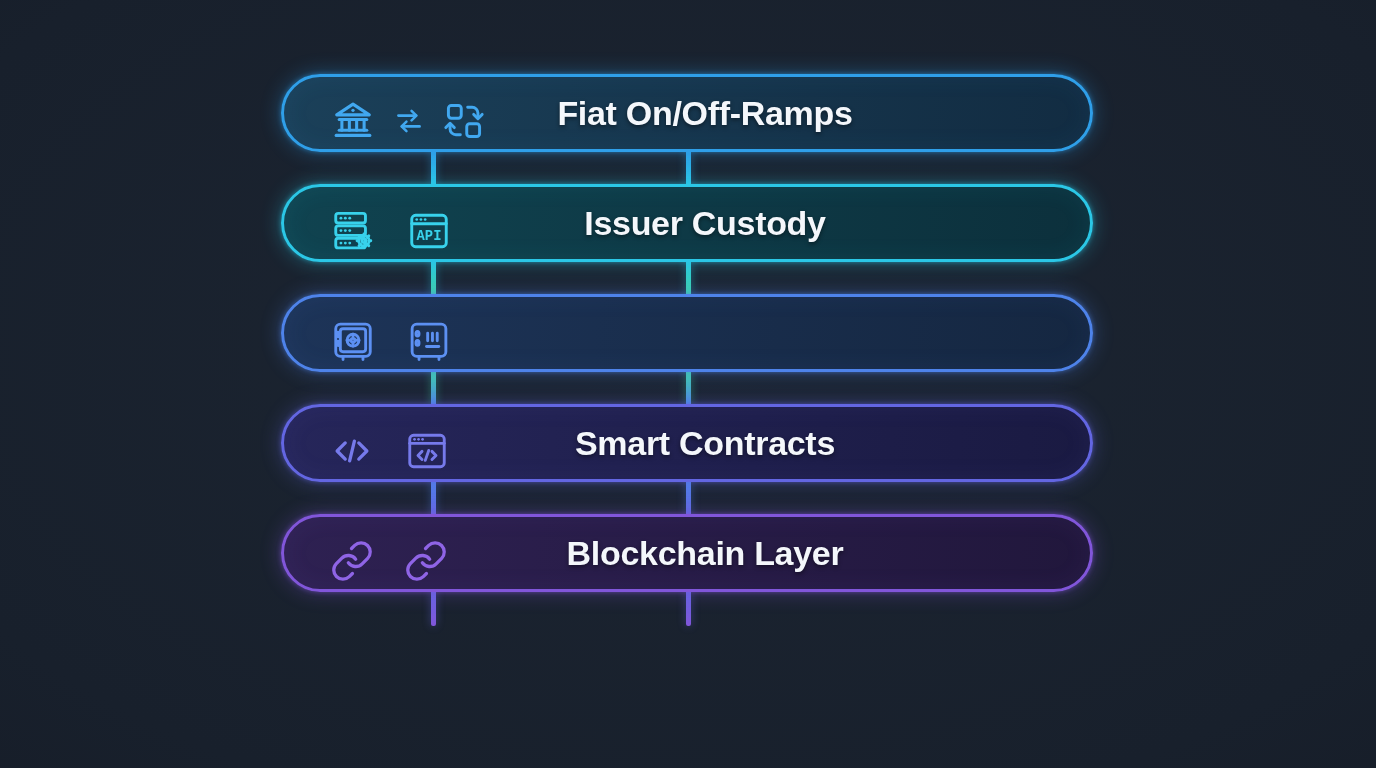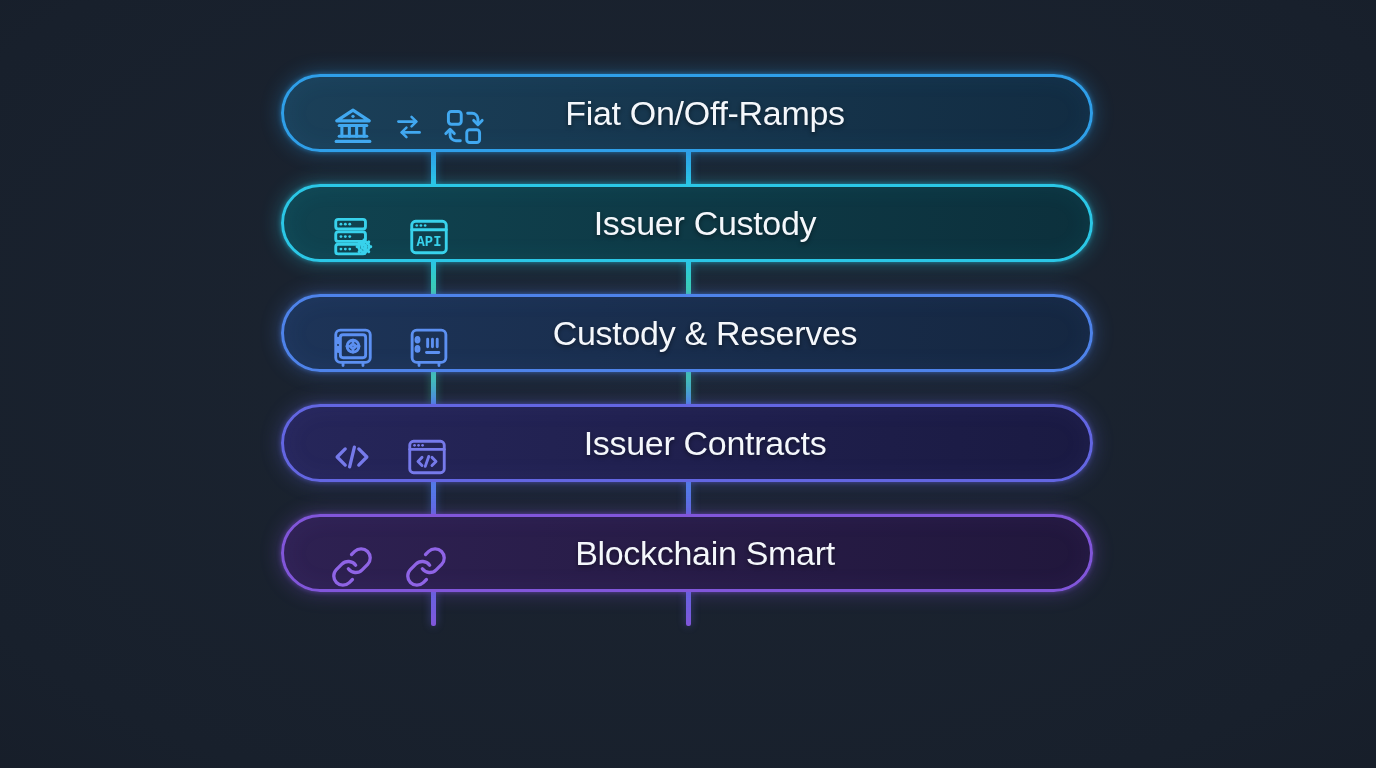--- a/index.html
+++ b/index.html
@@ -20,31 +20,31 @@
     box-sizing:border-box;
     height:78px;width:812px;
     margin-bottom:32px;
     border:3px solid var(--c,#2F9FE9);
     border-radius:39px;
     background:linear-gradient(95deg,var(--fl,#1B4059) 0%,var(--fr,#122C42) 100%);
     display:flex;align-items:center;
     z-index:2;
   }
   .icons{
-    position:absolute;left:46px;top:14px;height:100%;
+    position:absolute;left:46px;top:8px;height:100%;
     display:flex;align-items:center;gap:30px;
     color:var(--i,#41A8F0);
     justify-content:center;
   }
   .icons.tight{gap:16px;}
   .icons svg{display:block;}
   .pill-label{
     position:absolute;left:0;right:0;margin:0;
     text-align:center;
-    font-size:34px;font-weight:400;letter-spacing:-0.3px;
+    font-size:34px;font-weight:700;letter-spacing:-0.3px;
     color:#F4F7FB;
     text-shadow:0 2px 4px rgba(0,0,0,0.45);
     padding-left:36px;
   }
   .connector{
     position:absolute;width:5px;height:36px;
     border-radius:2px;z-index:1;
   }
   .pos-a{left:150px;}
   .pos-b{left:405px;}
@@ -140,52 +140,51 @@
         </svg>
         <svg width="46" height="46" viewBox="0 0 24 24" fill="none" stroke="currentColor" stroke-width="1.5" stroke-linecap="round" stroke-linejoin="round">
           <rect x="3.2" y="3.2" width="17.6" height="16.8" rx="2.4"></rect>
           <ellipse cx="6" cy="8.2" rx="0.8" ry="1.25"></ellipse>
           <ellipse cx="6" cy="13" rx="0.8" ry="1.25"></ellipse>
           <path d="M11.3 7.9v4M13.8 7.9v4M16.3 7.9v4"></path>
           <path d="M10.7 14.9h6.4"></path>
           <path d="M6.8 20v1.7M17.2 20v1.7"></path>
         </svg>
       </div>
-      <h2 class="pill-label">Custody &amp; Reserves</h2>
     </section>
 
     <section class="pill" style="--c: #6366E2; --fl: #26265A; --fr: #1A1A42; --i: #767AEB; box-shadow: rgba(99, 102, 226, 0.33) 0px 0px 20px 1px, rgba(99, 102, 226, 0.55) 0px 0px 5px, rgba(99, 102, 226, 0.08) 0px 0px 24px inset;">
       <div class="icons">
         <svg width="44" height="44" viewBox="0 0 24 24" fill="none" stroke="currentColor" stroke-width="1.8" stroke-linecap="round" stroke-linejoin="round">
           <path d="M8.3 7.6 3.9 12l4.4 4.4"></path>
           <path d="M15.7 7.6 20.1 12l-4.4 4.4"></path>
           <path d="M13.3 6.6 10.7 17.4"></path>
         </svg>
         <svg width="46" height="46" viewBox="0 0 24 24" fill="none" stroke="currentColor" stroke-width="1.5" stroke-linecap="round" stroke-linejoin="round">
           <rect x="3" y="3.8" width="18" height="16.4" rx="2"></rect>
           <path d="M3 8h18"></path>
           <circle cx="5.5" cy="5.9" r="0.7" fill="currentColor" stroke="none"></circle>
           <circle cx="7.6" cy="5.9" r="0.7" fill="currentColor" stroke="none"></circle>
           <circle cx="9.7" cy="5.9" r="0.7" fill="currentColor" stroke="none"></circle>
           <path d="M9.4 12.2 7.3 14.3l2.1 2.1"></path>
           <path d="M14.6 12.2l2.1 2.1-2.1 2.1"></path>
           <path d="M12.9 11.7 11.1 16.9"></path>
         </svg>
       </div>
-      <h2 class="pill-label">Issuer Contracts</h2>
+      <h2 class="pill-label">Smart Contracts</h2>
     </section>
 
     <section class="pill" style="--c: #8156DA; --fl: #2E2152; --fr: #21173C; --i: #8F64E6; box-shadow: rgba(129, 86, 218, 0.33) 0px 0px 20px 1px, rgba(129, 86, 218, 0.55) 0px 0px 5px, rgba(129, 86, 218, 0.08) 0px 0px 24px inset;">
       <div class="icons">
         <svg width="44" height="44" viewBox="0 0 24 24" fill="none" stroke="currentColor" stroke-width="1.8" stroke-linecap="round" stroke-linejoin="round">
           <path d="M10 13a5 5 0 0 0 7.54.54l3-3a5 5 0 0 0-7.07-7.07l-1.72 1.71"></path>
           <path d="M14 11a5 5 0 0 0-7.54-.54l-3 3a5 5 0 0 0 7.07 7.07l1.71-1.71"></path>
         </svg>
         <svg width="44" height="44" viewBox="0 0 24 24" fill="none" stroke="currentColor" stroke-width="1.8" stroke-linecap="round" stroke-linejoin="round">
           <path d="M10 13a5 5 0 0 0 7.54.54l3-3a5 5 0 0 0-7.07-7.07l-1.72 1.71"></path>
           <path d="M14 11a5 5 0 0 0-7.54-.54l-3 3a5 5 0 0 0 7.07 7.07l1.71-1.71"></path>
         </svg>
       </div>
-      <h2 class="pill-label">Blockchain Smart</h2>
+      <h2 class="pill-label">Blockchain Layer</h2>
     </section>
 
   </div>
 </div>
 
 </body></html>

